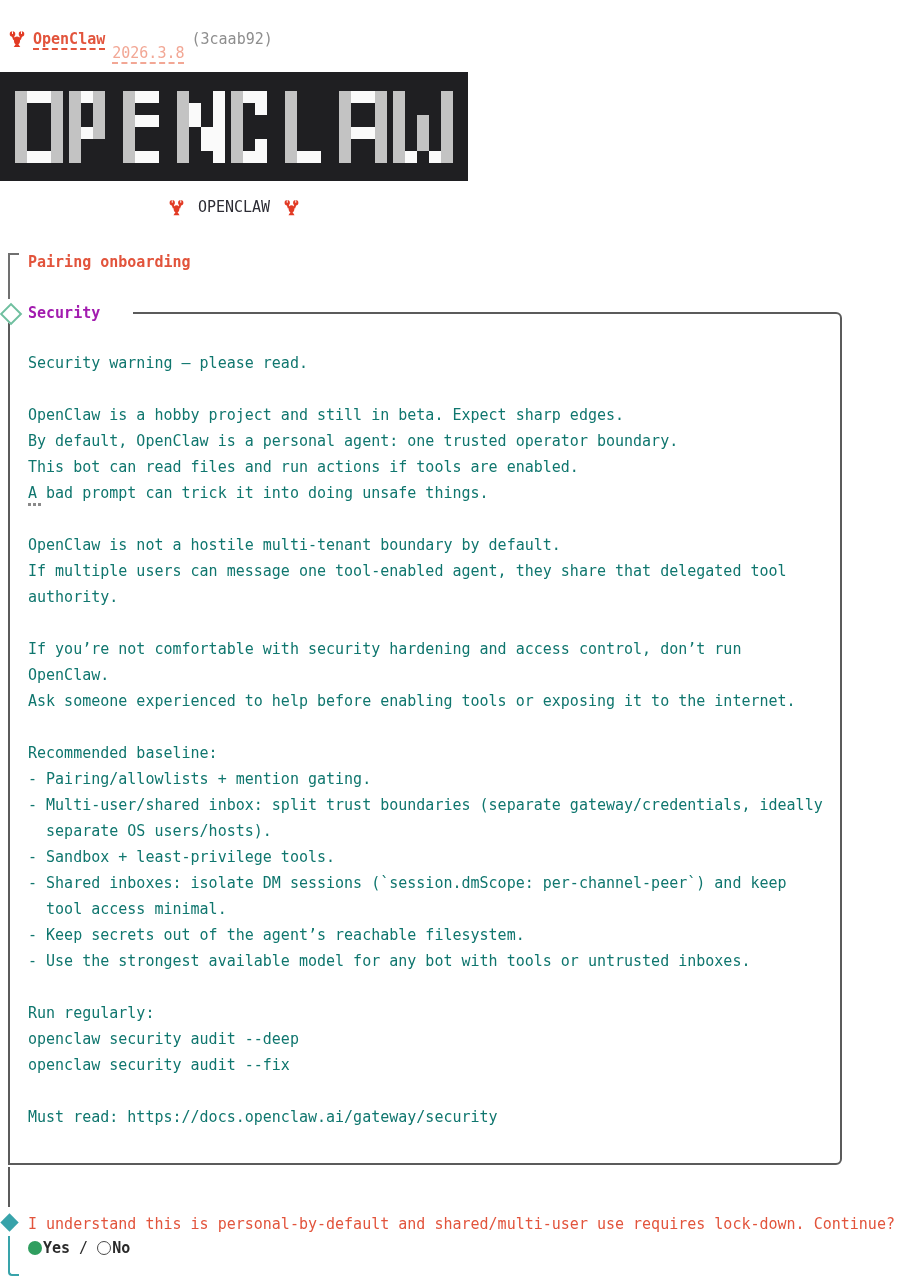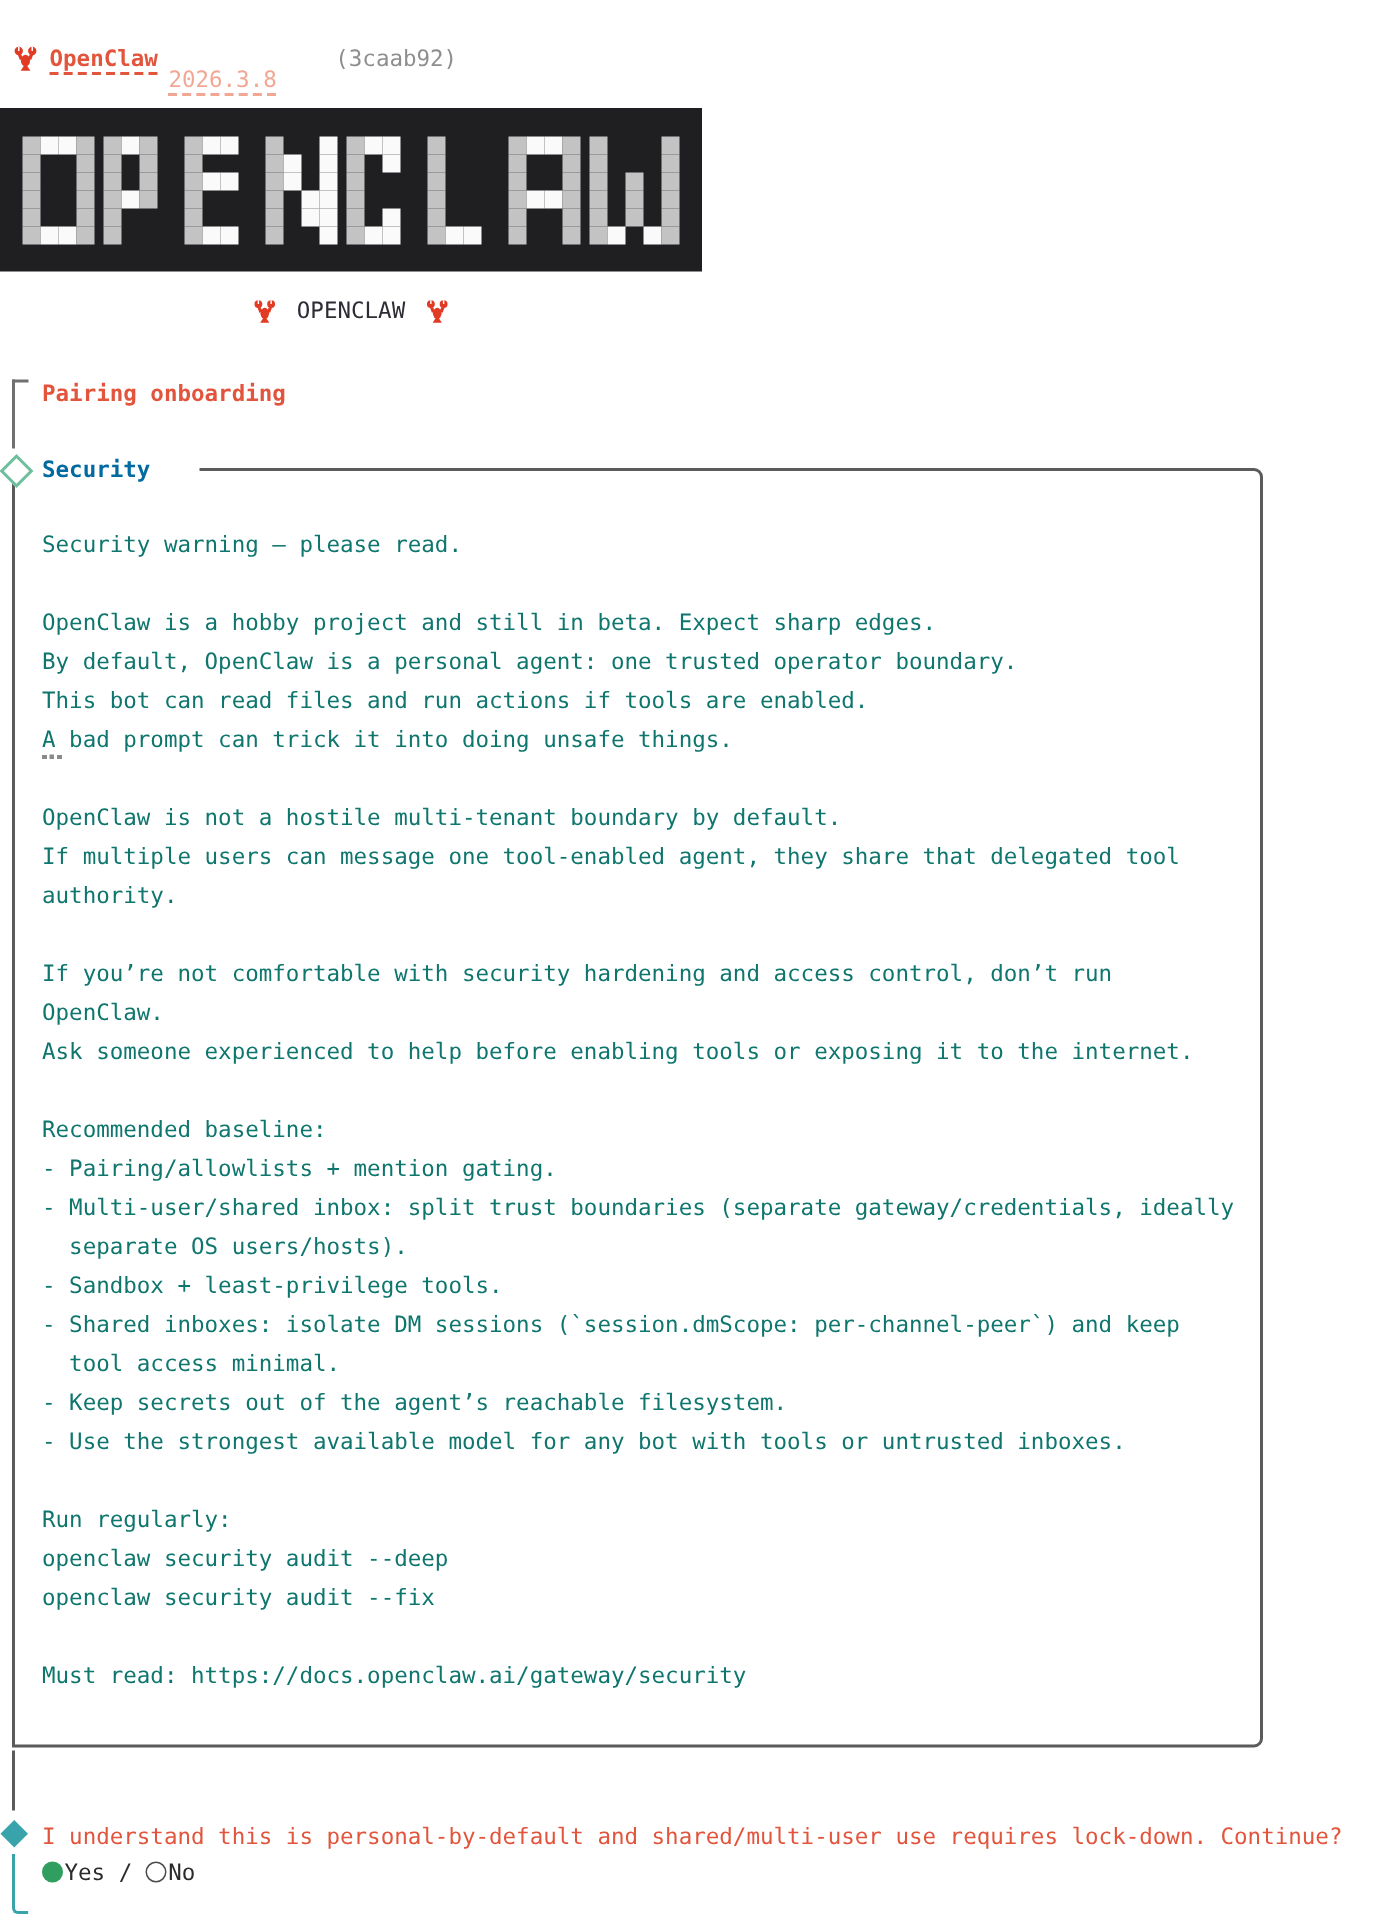--- a/index.html
+++ b/index.html
@@ -10,21 +10,21 @@
     font-size:15px;color:#3d3d3d;
   }
   .abs{position:absolute;}
 
   
   .hdr{left:8px;top:16px;display:flex;align-items:center;gap:7px;white-space:pre;}
   .hdr .app{color:#e2543c;font-weight:bold;
     text-decoration:underline dashed;text-decoration-thickness:2px;text-underline-offset:4px;}
   .hdr .ver{color:#f2a795;
     text-decoration:underline dashed;text-decoration-thickness:2px;text-underline-offset:4px;margin-top:28px;}
-  .hdr .hash{color:#8e8e8e;margin-left:32px;}
+  .hdr .hash{color:#8e8e8e;}
   .hdr .tag{color:#e2543c;}
 
   
   .logo{left:0;top:72px;width:468px;height:109px;background:#1f1f22;
     display:flex;align-items:center;justify-content:center;}
   .logo-grid{display:flex;gap:6px;}
   .glyph{display:grid;grid-auto-rows:12px;}
   .px{width:12px;height:12px;}
   .px.w{background:#fafafa;}
   .px.g{background:#c3c3c3;}
@@ -35,37 +35,37 @@
   .lobster{width:18px;height:18px;fill:#e23b25;}
 
   
   .corner-top{left:8px;top:253px;width:9px;height:44px;
     border-left:2px solid #707070;border-top:2px solid #707070;}
   .onboard-title{left:28px;top:252px;color:#e2543c;font-weight:bold;line-height:20px;}
 
   .note-box{left:8px;top:312px;width:834px;height:853px;box-sizing:border-box;
     border:2px solid #5b5b5b;border-radius:0 6px 6px 0;z-index:1;}
   .border-patch{left:10px;top:309px;width:123px;height:8px;background:#fff;z-index:2;}
-  .sec-title{left:28px;top:303px;color:#0369a1;font-weight:bold;background:#fff;
+  .sec-title{left:28px;top:303px;color:#a21caf;font-weight:bold;background:#fff;
     padding:0 6px 0 0;line-height:20px;z-index:3;}
   .diamond-outline{left:3px;top:306px;width:12px;height:12px;background:#fff;
     border:2px solid #6fbf9f;transform:rotate(45deg);z-index:3;}
 
   .note-body{left:28px;top:350px;white-space:pre;line-height:26px;color:#0f766e;z-index:3;}
 
   .artifact{left:28px;top:503px;width:13px;height:0;
     border-top:3px dotted #8a8a8a;z-index:4;}
 
   
   .spine-gray{left:8px;top:1167px;width:2px;height:40px;background:#5b5b5b;}
   .diamond-filled{left:3px;top:1216px;width:13px;height:13px;background:#38a3aa;
     transform:rotate(45deg);}
   .question{left:28px;top:1215px;color:#e2543c;line-height:18px;white-space:pre;}
   .answers{left:28px;top:1239px;display:flex;align-items:center;color:#2b2b2b;}
-  .answers .opt{display:flex;align-items:center;cursor:default;}
+  .answers .opt{display:flex;align-items:center;cursor:default;font-weight:bold;}
   .dot{width:14px;height:14px;border-radius:50%;box-sizing:border-box;margin-right:1px;}
   .dot.on{background:#2f9e5f;}
   .dot.off{border:1.5px solid #4a4a4a;background:#fff;}
   .answers .sep{padding:0 9px;}
   .spine-teal{left:8px;top:1236px;width:9px;height:38px;
     border-left:2px solid #38a3aa;border-bottom:2px solid #38a3aa;
     border-bottom-left-radius:4px;}
 </style>
 </head>
 <body>

